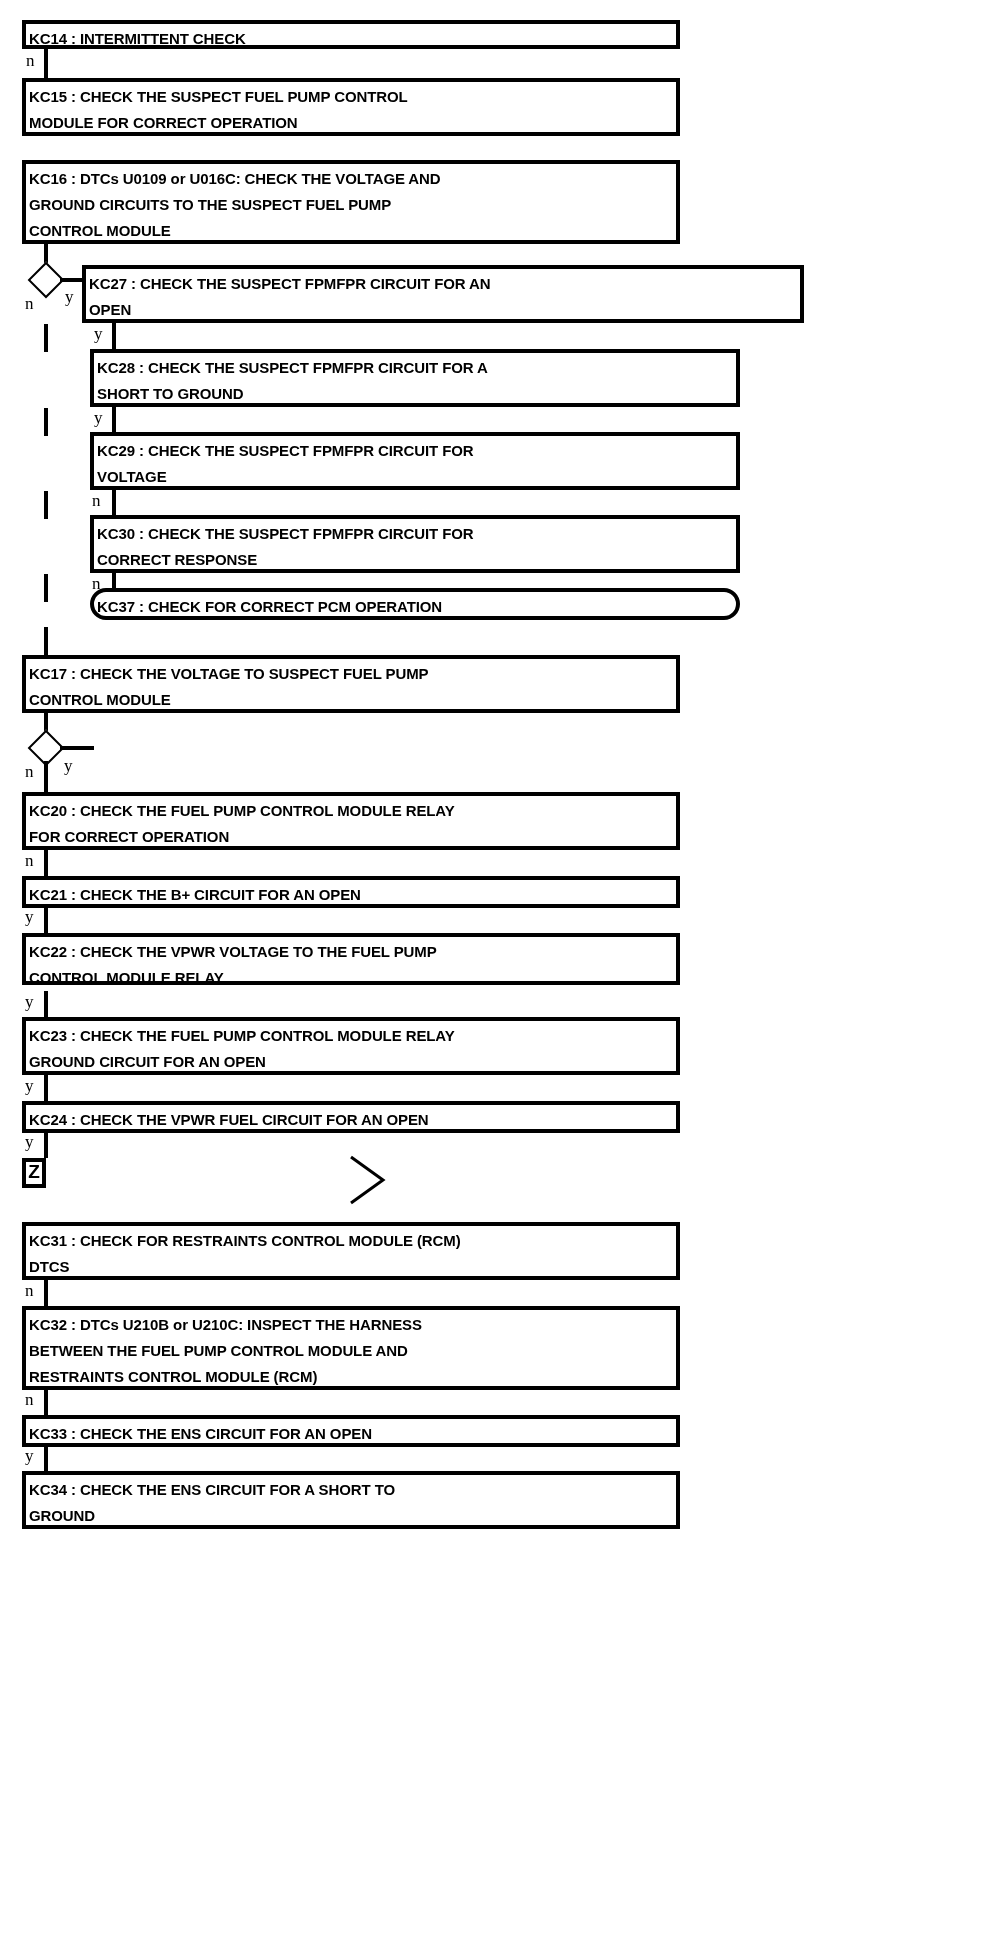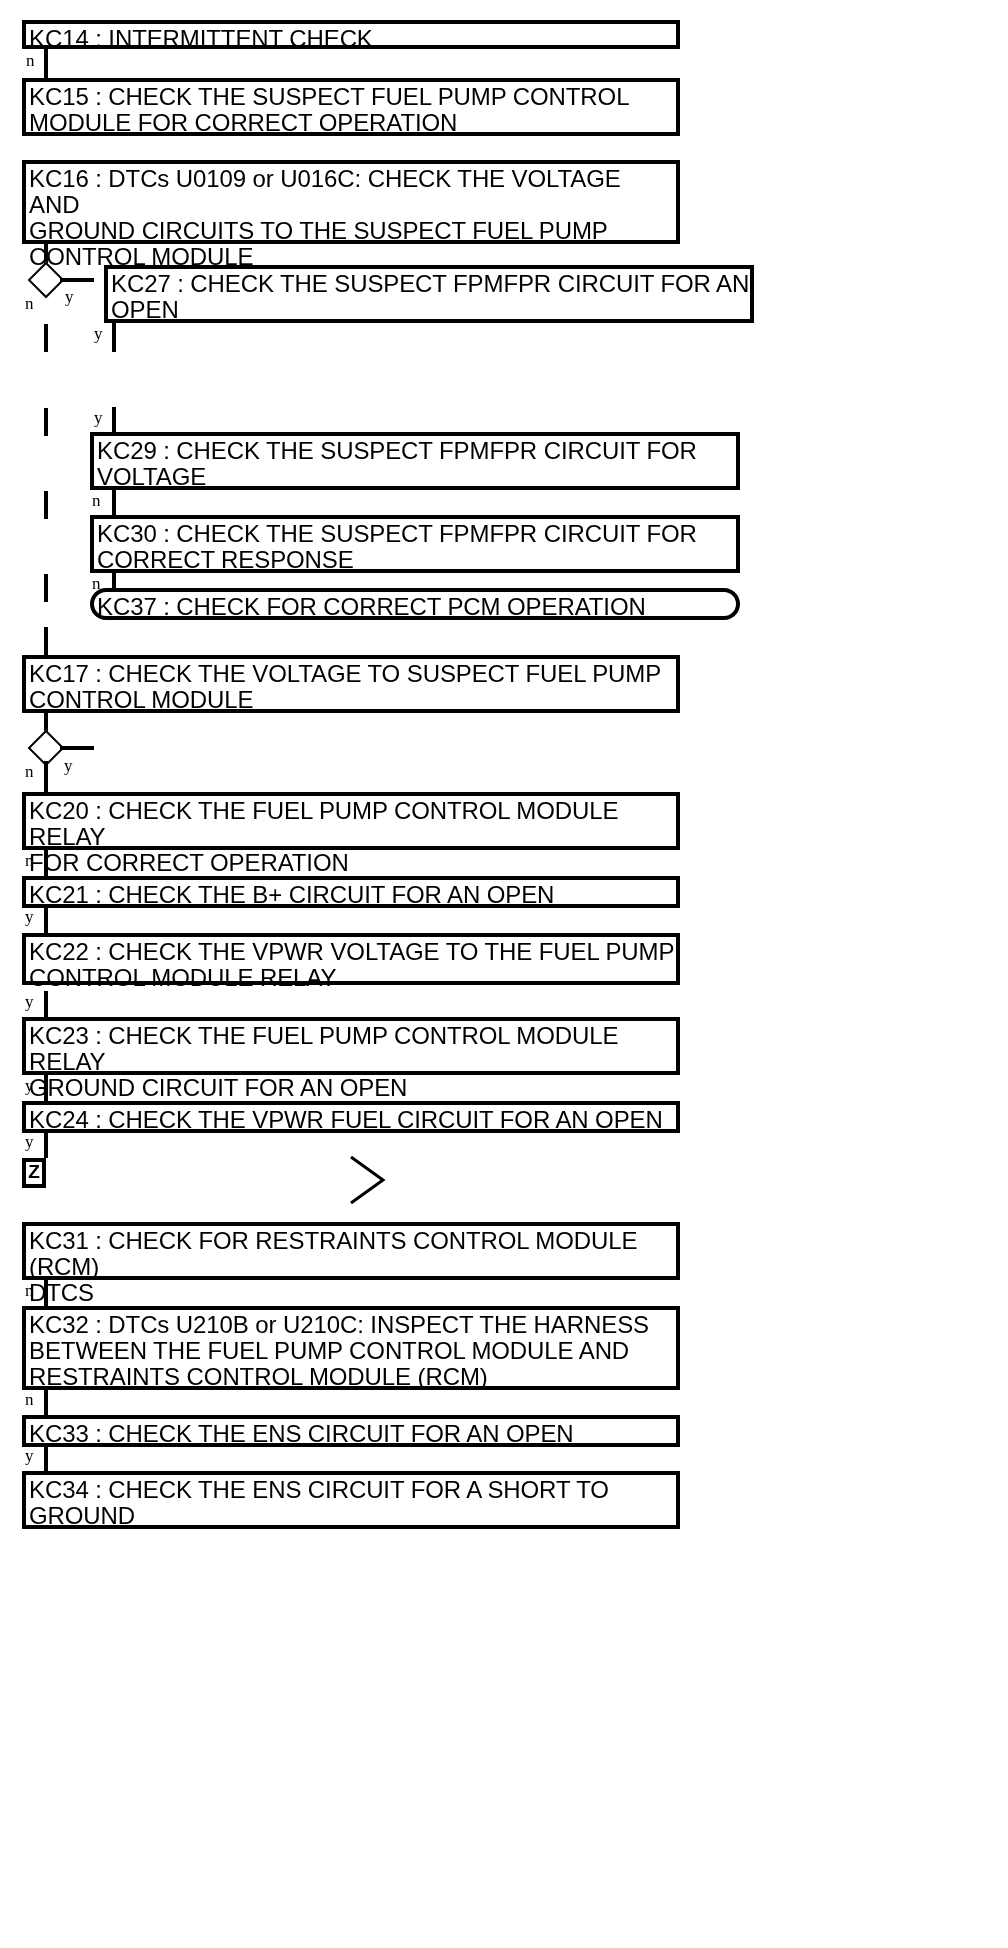--- a/index.html
+++ b/index.html
@@ -21,22 +21,22 @@
     width: 1008px;
     height: 1948px;
   }
 
   
   .step-box {
     position: absolute;
     box-sizing: border-box;
     border: 4px solid #000000;
     background: #ffffff;
-    font-weight: normal;
-    font-size: 24px;
+    font-weight: bold;
+    font-size: 15px;
     line-height: 26px;
     color: #000000;
     padding: 2px 0 6px 3px;
     letter-spacing: -0.1px;
     white-space: pre-wrap;
     font-stretch: condensed;
     transform-origin: left top;
   }
 
   
@@ -108,27 +108,29 @@
 GROUND CIRCUITS TO THE SUSPECT FUEL PUMP
 CONTROL MODULE</div>
 
   <div class="vline" style="left:44px; top:244px; height:31px;"></div>
   <div class="diamond" style="left:33px; top:267px;"></div>
   <div class="branch-label" style="left:25px; top:295px;">n</div>
   <div class="branch-label" style="left:65px; top:288px;">y</div>
 
   <div class="hline" style="left:60px; top:278px; width:34px;"></div>
 
-  <div class="step-box" style="left:104px; top:265px; width:650px; height:58px;">KC27 : CHECK THE SUSPECT FPMFPR CIRCUIT FOR AN
+  <div class="step-box" style="left:82px; top:265px; width:722px; height:58px;">KC27 : CHECK THE SUSPECT FPMFPR CIRCUIT FOR AN
 OPEN</div>
 
   <div class="vline" style="left:112px; top:323px; height:29px;"></div>
   <div class="branch-label" style="left:94px; top:325px;">y</div>
   <div class="vline" style="left:44px; top:324px; height:28px;"></div>
 
+  <div class="step-box" style="left:90px; top:349px; width:650px; height:58px;">KC28 : CHECK THE SUSPECT FPMFPR CIRCUIT FOR A
+SHORT TO GROUND</div>
 
   <div class="vline" style="left:112px; top:407px; height:29px;"></div>
   <div class="branch-label" style="left:94px; top:409px;">y</div>
   <div class="vline" style="left:44px; top:408px; height:28px;"></div>
 
   <div class="step-box" style="left:90px; top:432px; width:650px; height:58px;">KC29 : CHECK THE SUSPECT FPMFPR CIRCUIT FOR
 VOLTAGE</div>
 
   <div class="vline" style="left:112px; top:490px; height:29px;"></div>
   <div class="branch-label" style="left:92px; top:492px;">n</div>

